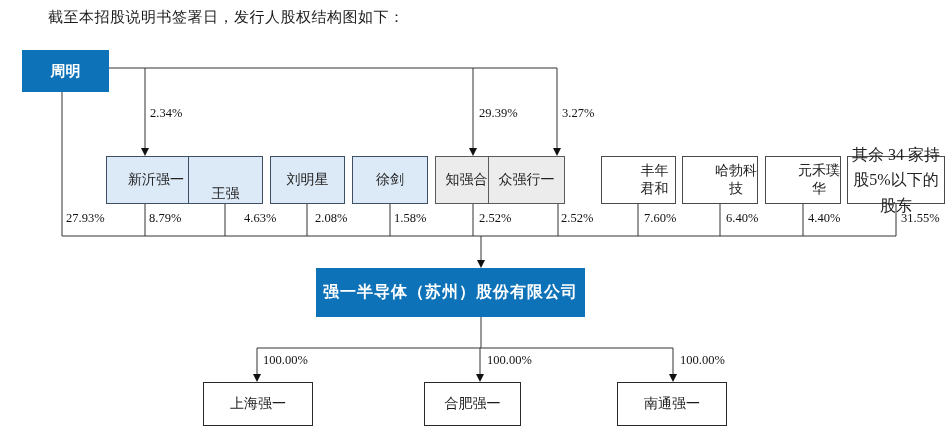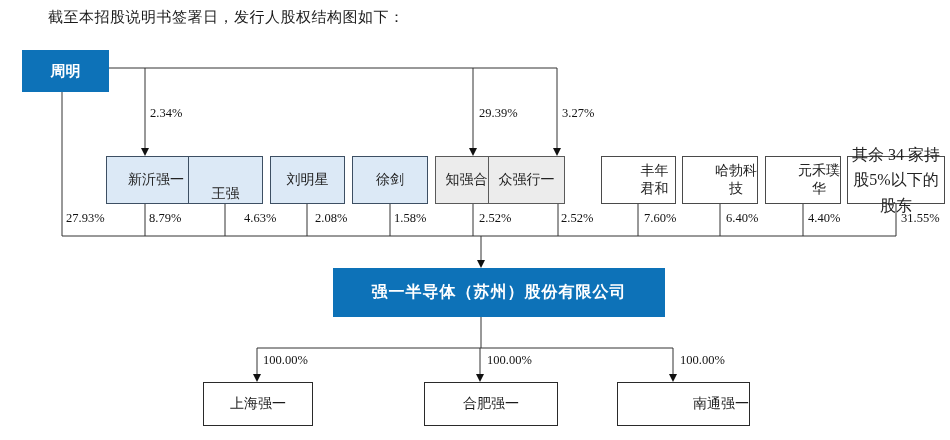--- a/index.html
+++ b/index.html
@@ -117,31 +117,31 @@
   <div class="pct" style="left:244px;top:211px;">4.63%</div>
   <div class="pct" style="left:315px;top:211px;">2.08%</div>
   <div class="pct" style="left:394px;top:211px;">1.58%</div>
   <div class="pct" style="left:479px;top:211px;">2.52%</div>
   <div class="pct" style="left:561px;top:211px;">2.52%</div>
   <div class="pct" style="left:644px;top:211px;">7.60%</div>
   <div class="pct" style="left:726px;top:211px;">6.40%</div>
   <div class="pct" style="left:808px;top:211px;">4.40%</div>
   <div class="pct" style="left:901px;top:211px;">31.55%</div>
 
-  <div class="node blue-solid" style="left:333px;top:268px;width:332px;height:49px;font-size:16px;letter-spacing:1px;">
+  <div class="node blue-solid" style="left:316px;top:268px;width:269px;height:49px;font-size:16px;letter-spacing:1px;">
     <span>强一半导体（苏州）股份有限公司</span>
   </div>
 
   <div class="pct" style="left:263px;top:353px;">100.00%</div>
   <div class="pct" style="left:487px;top:353px;">100.00%</div>
   <div class="pct" style="left:680px;top:353px;">100.00%</div>
 
   <div class="node sub" style="left:203px;width:110px;">
       <span>上海强一</span>
     </div>
-  <div class="node sub" style="left:424px;width:134px;">
+  <div class="node sub" style="left:424px;width:97px;">
       <span>合肥强一</span>
     </div>
-  <div class="node sub" style="left:617px;width:133px;justify-content:flex-end;">
+  <div class="node sub" style="left:617px;width:110px;">
       <span>南通强一</span>
     </div>
 
 </div>
 
 </body></html>

